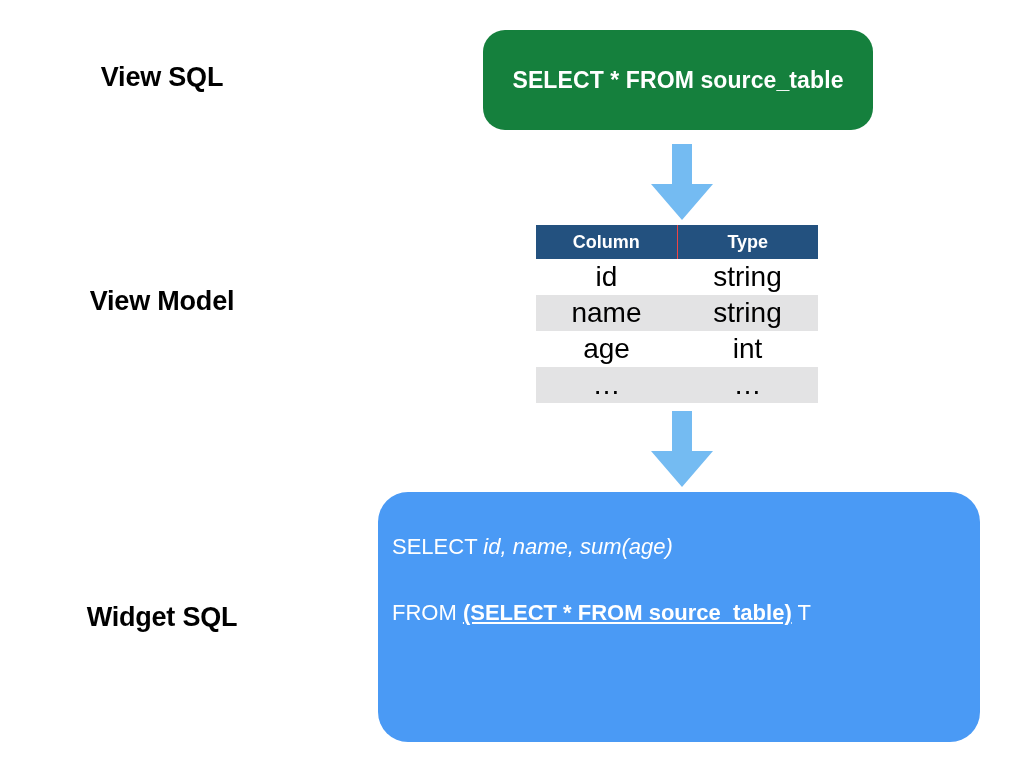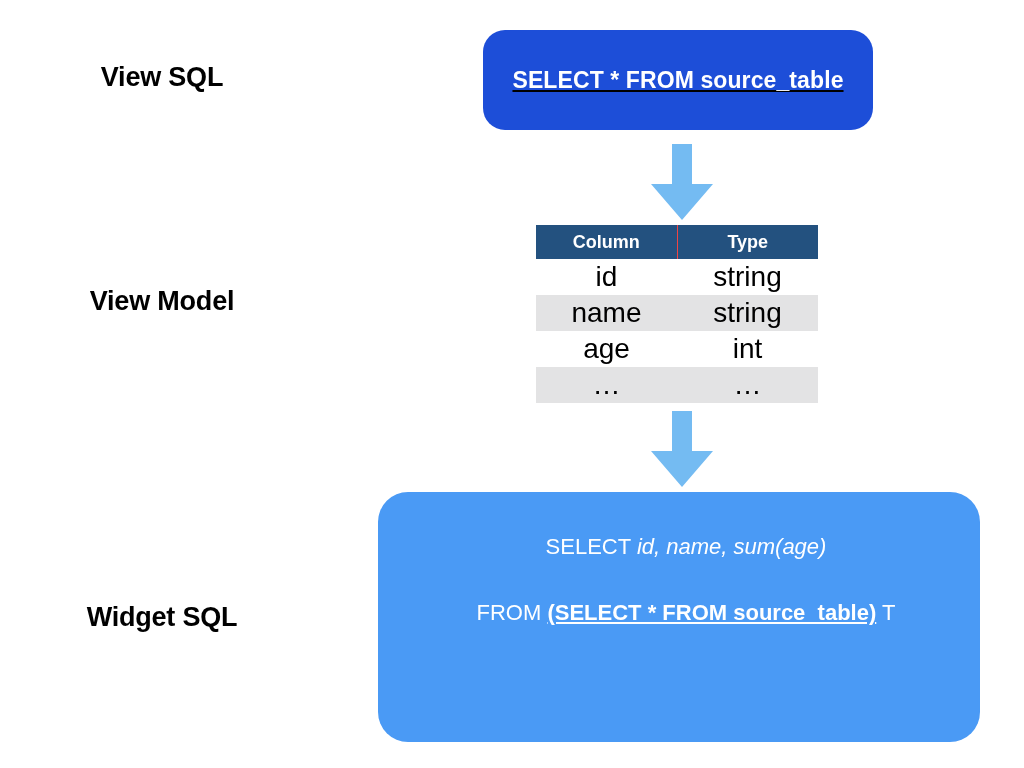--- a/index.html
+++ b/index.html
@@ -39,26 +39,25 @@
   #label-view-model { top: 286px; }
   #label-widget-sql { top: 602px; }
 
   
   #view-sql-box {
     position: absolute;
     left: 471px;
     top: 30px;
     width: 390px;
     height: 100px;
-    background: #1d4ed8;
+    background: #15803d;
     border-radius: 22px;
     display: flex;
     align-items: center;
     justify-content: center;
-    text-decoration: underline;
   }
   #view-sql-text {
     color: #ffffff;
     font-size: 23px;
     font-weight: bold;
     letter-spacing: 0.1px;
     white-space: nowrap;
   }
 
   
@@ -115,21 +114,20 @@
     border-radius: 30px;
     box-sizing: border-box;
     padding: 44px 0 0 14px;
   }
   .sql-line {
     color: #ffffff;
     font-size: 22px;
     line-height: 1;
     margin-bottom: 44px;
     white-space: nowrap;
-    text-align: center;
   }
   .sql-kw      { font-weight: normal; font-style: normal; }
   .sql-italic  { font-style: italic;  font-weight: normal; }
   .sql-bold    { font-weight: bold;   font-style: normal; text-decoration: underline; }
 </style>
 </head>
 <body>
 
 <div id="diagram">
 

